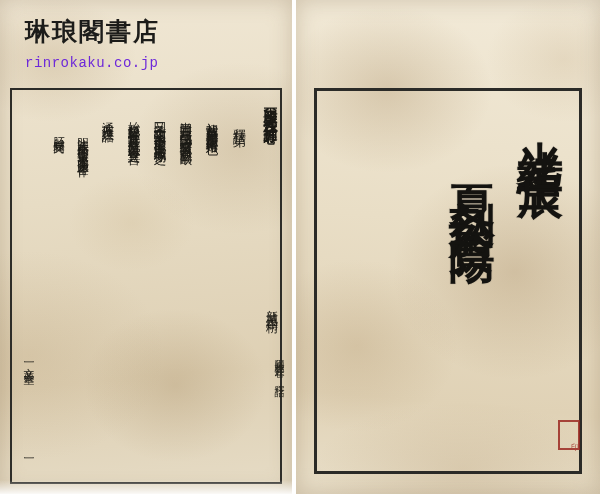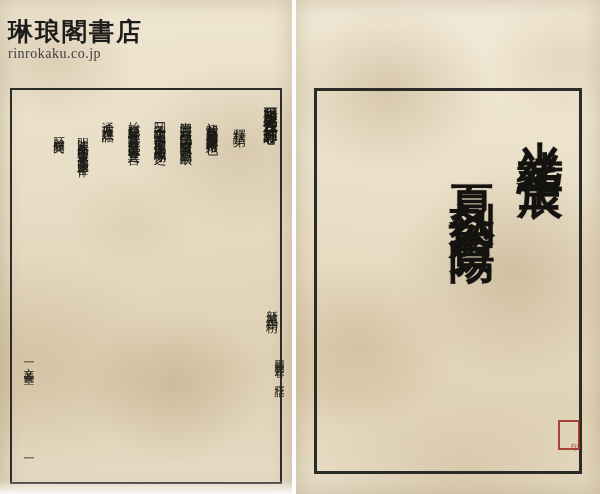--- a/index.html
+++ b/index.html
@@ -72,37 +72,37 @@
     position: absolute;
     border: 2px solid #2b2b28;
     box-sizing: border-box;
   }
   .frame-left  { left: 10px;  top: 88px; width: 272px; height: 396px; border-width: 2px; }
   .frame-right { left: 18px;  top: 88px; width: 268px; height: 386px; border-width: 3px; }
 
   
   .logo {
     position: absolute;
-    left: 8px;
+    left: 25px;
     top: 18px;
     width: 200px;
   }
   .logo-cjk {
     font-family: "DejaVu Serif", serif;
     font-size: 25px;
     font-weight: bold;
     letter-spacing: 2px;
     color: #1c1c1a;
     line-height: 1.1;
   }
   .logo-url {
-    font-family: Liberation Serif, serif;
+    font-family: Liberation Mono, monospace;
     font-size: 14px;
-    color: #404040;
-    margin-top: 0;
+    color: #6d28d9;
+    margin-top: 9px;
     letter-spacing: 0.5px;
   }
 
   
   .vcol {
     position: absolute;
     writing-mode: vertical-rl;
     text-orientation: upright;
     font-family: "DejaVu Serif", serif;
     color: #17160f;

